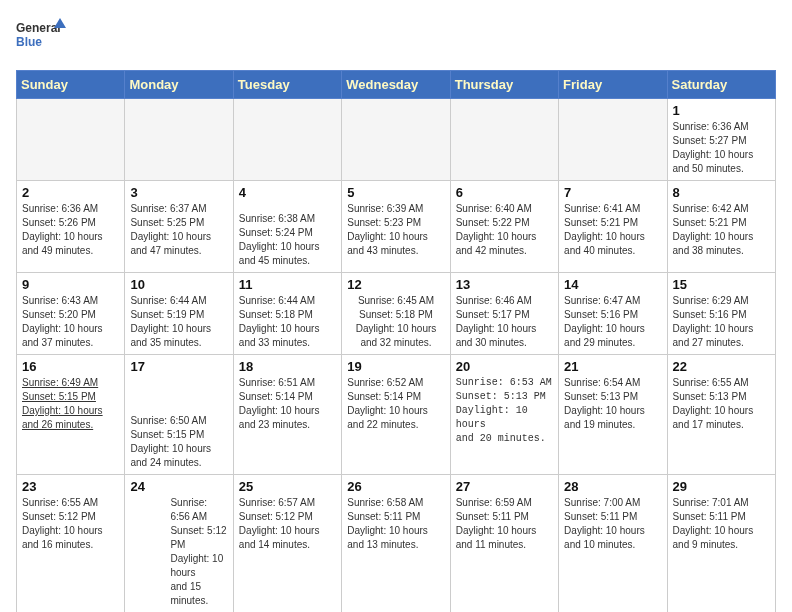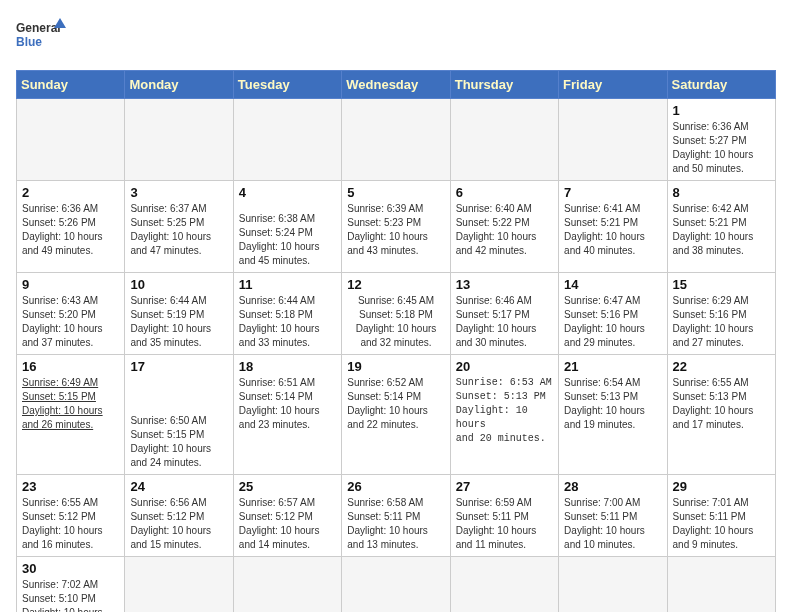--- a/index.html
+++ b/index.html
@@ -273,21 +273,21 @@
       <tr>
         <td>
           <div class="day-num">23</div>
           <div class="day-info" style="white-space: pre-line;">Sunrise: 6:55 AM
 Sunset: 5:12 PM
 Daylight: 10 hours
 and 16 minutes.</div>
         </td>
         <td>
           <div class="day-num">24</div>
-          <div class="day-info" style="white-space: pre-line;">Sunrise: 6:56 AM
+          <div class="day-info" style="white-space: pre-line; margin-left: 40px;">Sunrise: 6:56 AM
 Sunset: 5:12 PM
 Daylight: 10 hours
 and 15 minutes.</div>
         </td>
         <td>
           <div class="day-num">25</div>
           <div class="day-info" style="white-space: pre-line;">Sunrise: 6:57 AM
 Sunset: 5:12 PM
 Daylight: 10 hours
 and 14 minutes.</div>

